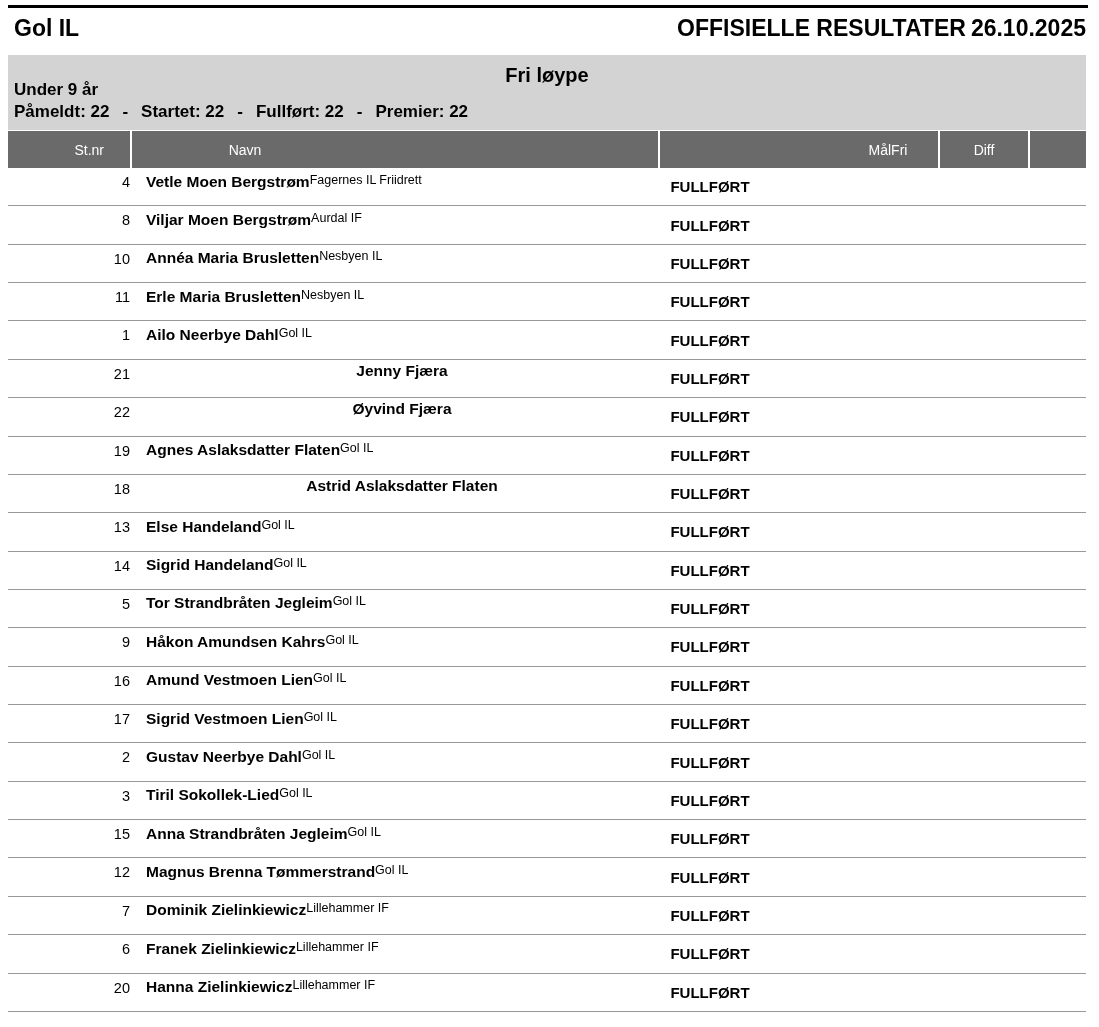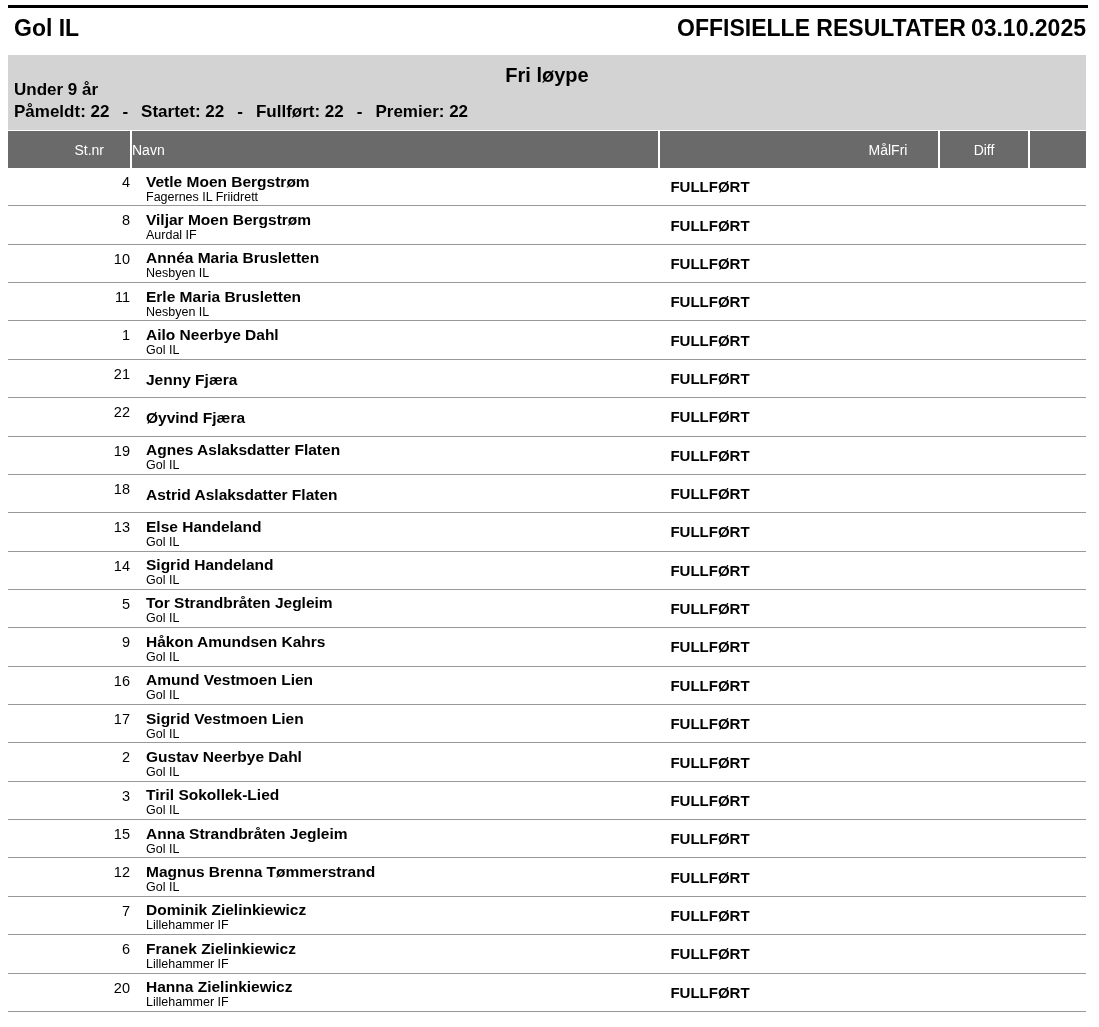--- a/index.html
+++ b/index.html
@@ -41,53 +41,53 @@
   .stats .dash{margin:0 13px;}
   
   .thead{
     position:absolute;left:8px;top:131px;width:1078px;height:37px;
     display:flex;gap:2px;background:var(--page-bg);
     color:var(--thead-text);font-size:14px;
   }
   .th{background:var(--thead-bg);display:flex;align-items:center;height:100%;}
   .th-stnr{width:122px;justify-content:flex-end;padding-right:26px;}
   .th-navn{width:526px;justify-content:flex-start;}
-  .th-navn .inner-l{width:226px;text-align:left;}
+  .th-navn .inner-l{width:226px;text-align:center;}
   .th-malfri{width:278px;justify-content:flex-end;}
   .inner-r{width:100px;text-align:center;}
   .th-diff{width:88px;justify-content:center;}
   .th-extra{flex:1;}
   
   .rows{position:absolute;left:8px;top:168px;width:1078px;}
   .row{
     display:flex;gap:2px;height:38.36px;
     border-bottom:1px solid var(--sep);
   }
   .c{height:100%;}
   .c-stnr{width:122px;text-align:right;font-size:14.5px;padding-top:6px;line-height:17px;}
-  .c-navn{width:526px;padding-left:14px;padding-top:4.5px;display:flex;flex-direction:column;justify-content:flex-start;}
+  .c-navn{width:526px;padding-left:14px;padding-top:4.5px;display:flex;flex-direction:row;justify-content:flex-start;}
   .p-name{font-weight:bold;font-size:15.5px;line-height:17px;white-space:nowrap;}
   .p-club{font-size:12.5px;line-height:14.5px;white-space:nowrap;}
   .p-club:empty{display:none;}
   .row.no-club .c-navn{justify-content:center;padding-top:2px;}
   .c-malfri{width:278px;display:flex;align-items:center;}
   .v-malfri{font-weight:bold;font-size:15px;}
   .c-diff{width:88px;display:flex;align-items:center;justify-content:center;font-size:14px;}
   .c-extra{flex:1;}
 </style>
 </head>
 <body>
 
 <div class="topline"></div>
 
 <div class="titlebar">
   <div>Gol IL</div>
   <div class="title-right">
     <span>OFFISIELLE RESULTATER</span>
-    <span>03.10.2025</span>
+    <span>26.10.2025</span>
   </div>
 </div>
 
 <div class="band">
   <div class="course">Fri løype</div>
   <div class="band-row">
     <div>Under 9 år</div>
     <div class="stats" id="stats">
         <span>Påmeldt: 22</span>
         <span class="dash">-</span>

